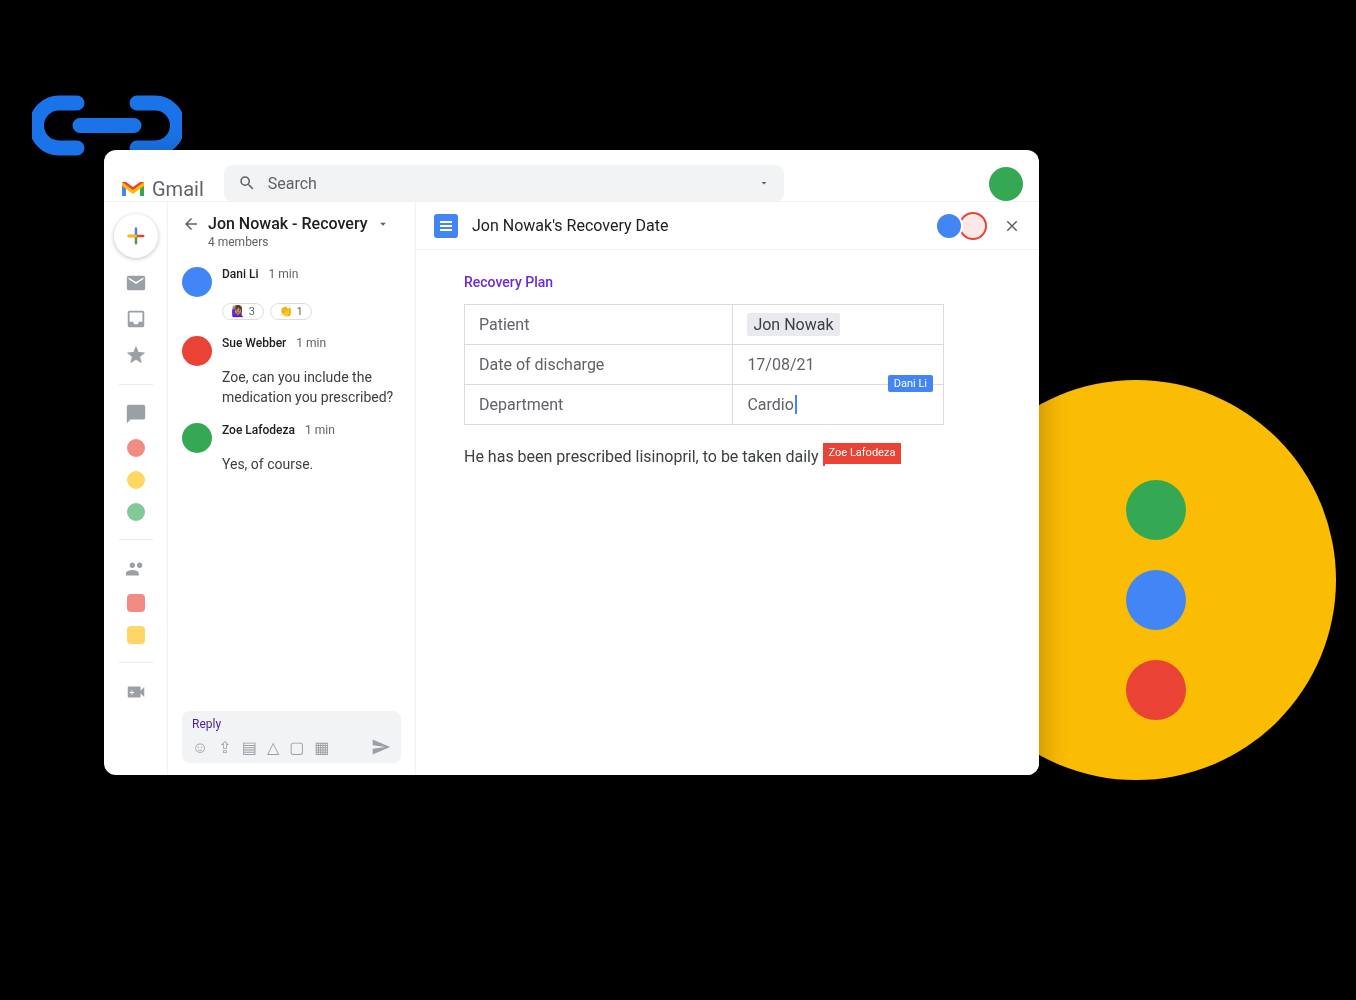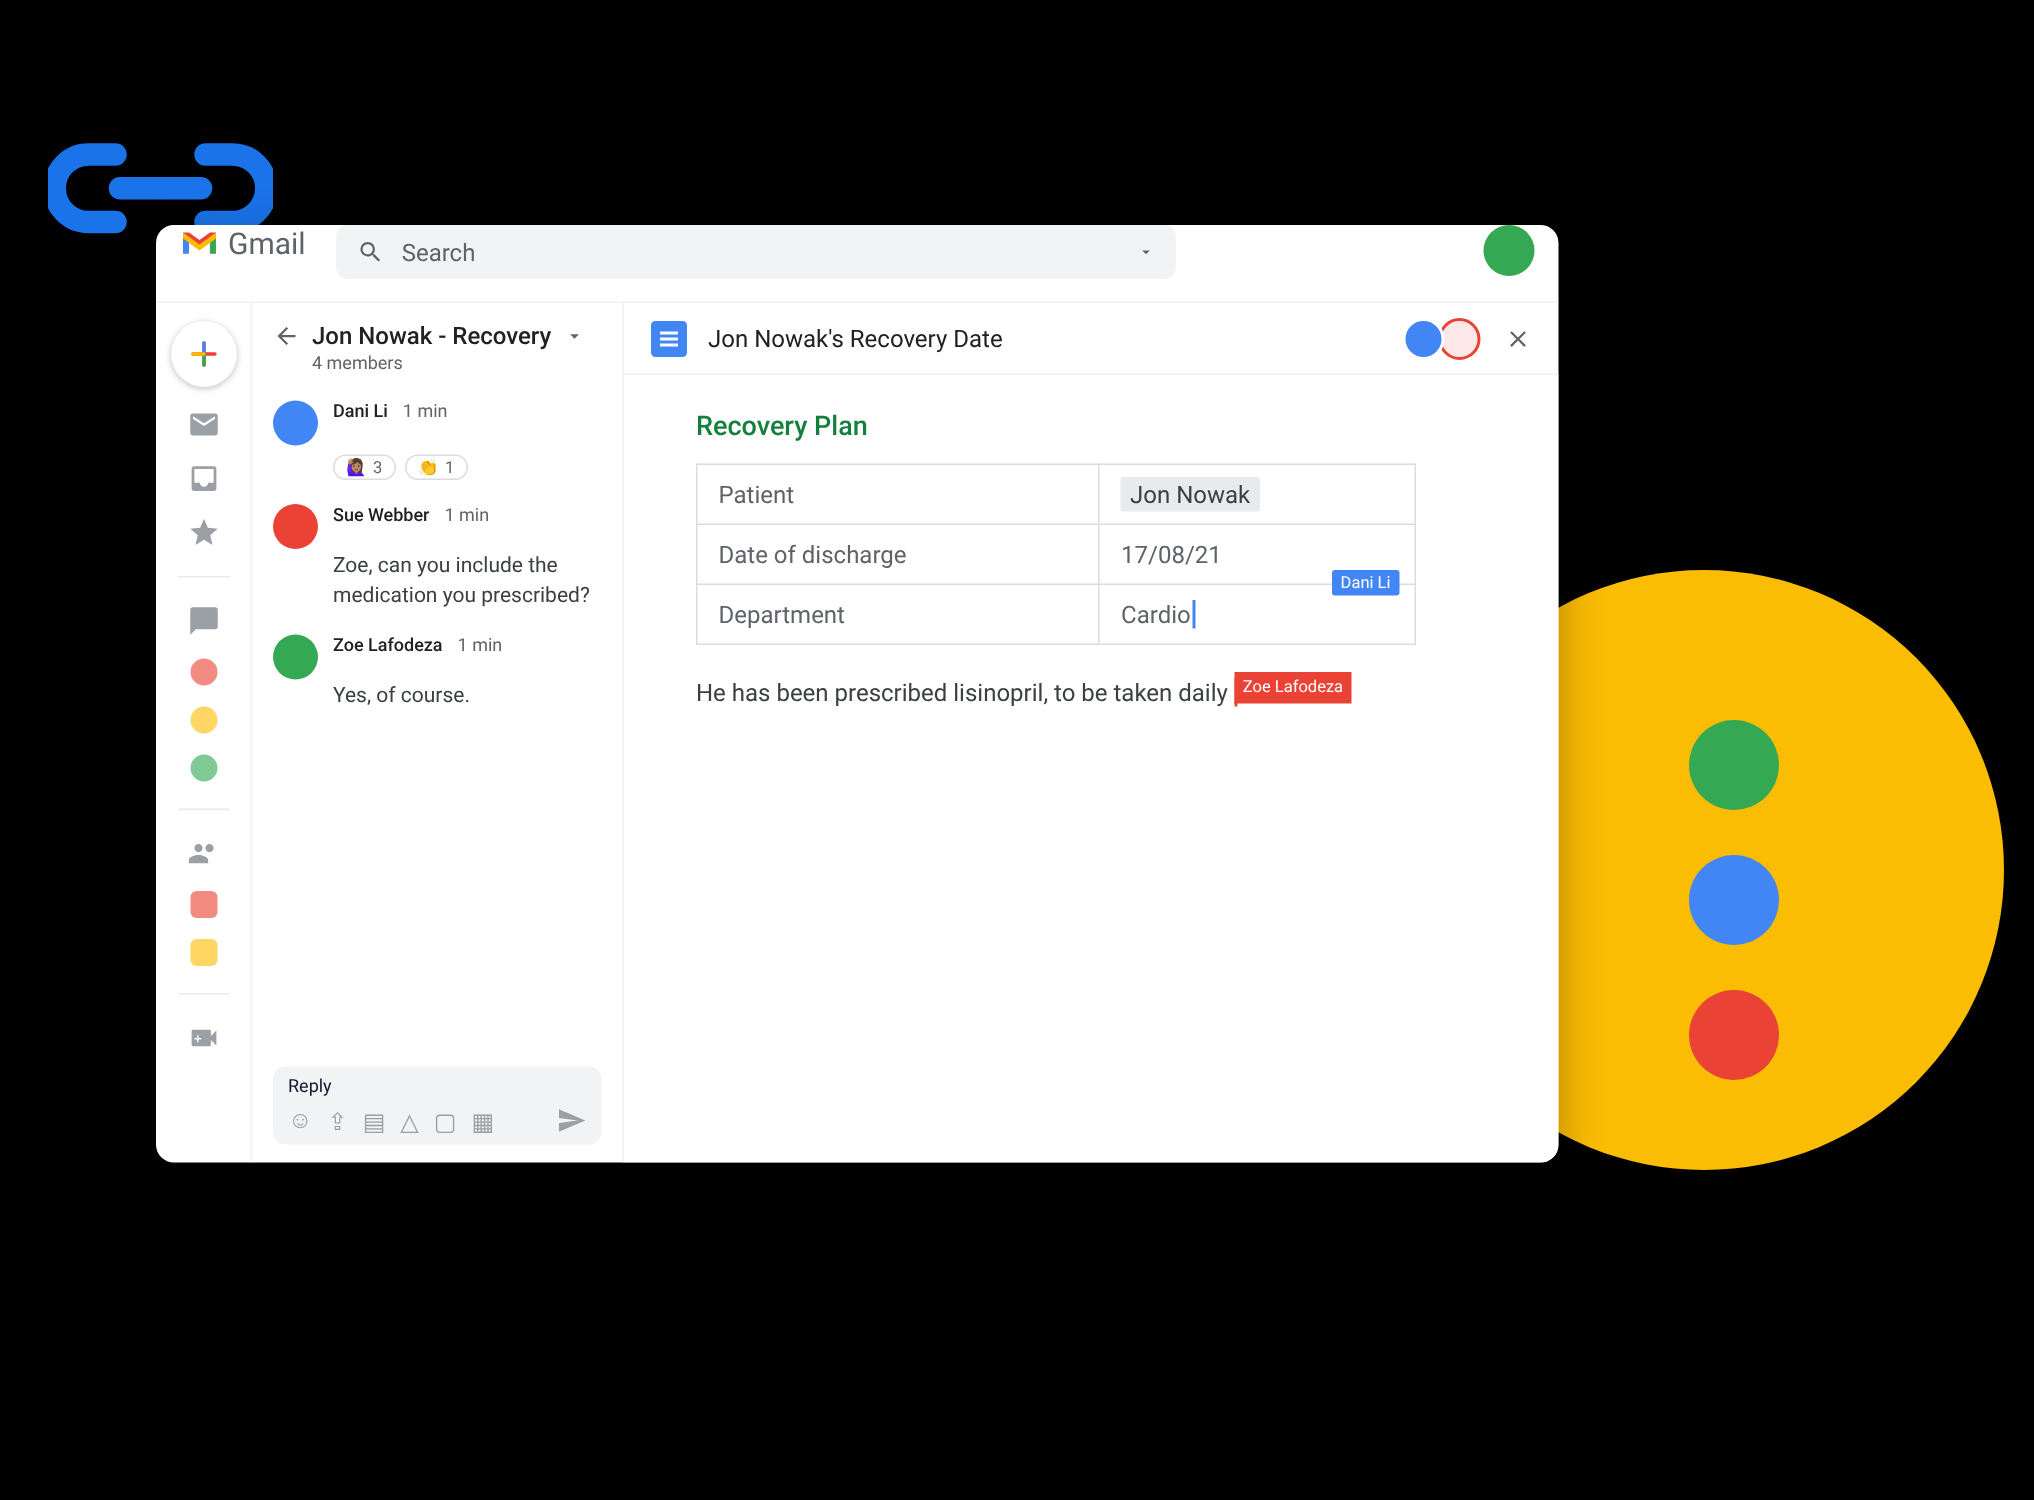--- a/index.html
+++ b/index.html
@@ -4,21 +4,21 @@
 <style>
 *{margin:0;padding:0;box-sizing:border-box;font-family:'Google Sans',Roboto,Arial,sans-serif}
 body{background:#000;width:1356px;height:1000px;position:relative;overflow:hidden}
 .link-deco{position:absolute;top:88px;left:32px;z-index:1}
 .link-deco svg{width:150px;height:75px}
 .yellow-circle{position:absolute;width:400px;height:400px;background:#FBBC04;border-radius:50%;right:20px;top:380px;z-index:0}
 .bubble-avatars{position:absolute;right:170px;top:480px;z-index:4;display:flex;flex-direction:column;gap:30px}
 .bubble-av{width:60px;height:60px;border-radius:50%;display:flex;align-items:center;justify-content:center}
 .bubble-av.g{background:#34A853}.bubble-av.b{background:#4285F4}.bubble-av.r{background:#EA4335}
 .app{position:absolute;top:150px;left:104px;width:935px;height:625px;background:#fff;border-radius:12px;box-shadow:0 8px 30px rgba(0,0,0,.3);display:flex;flex-direction:column;z-index:2;overflow:hidden}
-.topbar{height:52px;display:flex;align-items:flex-start;padding:0 16px;gap:20px;border-bottom:1px solid #f1f1f1}
+.topbar{height:52px;display:flex;align-items:flex-end;padding:0 16px;gap:20px;border-bottom:1px solid #f1f1f1}
 .gmail-logo{display:flex;align-items:center;gap:6px;font-size:20px;color:#5f6368}
 .search{flex:1;max-width:560px;height:36px;background:#f1f3f4;border-radius:8px;display:flex;align-items:center;padding:0 14px;gap:12px;color:#5f6368}
 .search-drop{margin-left:auto}
 .me-av{width:34px;height:34px;border-radius:50%;background:#34A853;margin-left:auto}
 .body{flex:1;display:flex;min-height:0}
 .rail{width:64px;border-right:1px solid #f1f1f1;display:flex;flex-direction:column;align-items:center;padding-top:12px;gap:14px}
 .compose{width:44px;height:44px;border-radius:50%;background:#fff;box-shadow:0 1px 4px rgba(0,0,0,.25);display:flex;align-items:center;justify-content:center}
 .rail-ic{width:22px;height:22px;color:#9aa0a6}
 .rail-sep{width:34px;height:1px;background:#e8eaed;margin:4px 0}
 .rail-dot{width:18px;height:18px;border-radius:50%}
@@ -38,36 +38,36 @@
 .msg-hdr{display:flex;align-items:flex-start;gap:10px}
 .av{width:30px;height:30px;border-radius:50%;flex-shrink:0}
 .av.blue{background:#4285F4}.av.red{background:#EA4335}.av.green{background:#34A853}
 .msg-meta{display:flex;gap:10px;font-size:12px}
 .msg-name{font-weight:500;color:#202124}
 .msg-time{color:#5f6368}
 .msg-body{font-size:14px;color:#3c4043;margin-left:40px;margin-top:2px;line-height:1.4}
 .reacts{display:flex;gap:6px;margin-left:40px;margin-top:6px}
 .react{border:1px solid #dadce0;border-radius:12px;padding:1px 8px;font-size:11px;display:flex;align-items:center;gap:4px;color:#5f6368}
 .reply{margin:0 14px 12px;background:#f1f3f4;border-radius:8px;padding:6px 10px}
-.reply-label{font-size:12px;color:#0f172a}
+.reply-label{font-size:12px;color:#4c1d95}
 .reply-icons{display:flex;gap:10px;margin-top:6px;color:#9aa0a6;align-items:center;font-size:16px}
 .send{margin-left:auto}
 .doccol{flex:1;display:flex;flex-direction:column;min-height:0}
 .dochdr{height:48px;display:flex;align-items:center;padding:0 18px;gap:14px;border-bottom:1px solid #f1f1f1}
 .docs-ic{width:24px;height:24px;background:#4285F4;border-radius:3px;display:flex;align-items:center;justify-content:center}
 .docs-ic span{width:12px;height:2px;background:#fff;box-shadow:0 -4px 0 #fff,0 4px 0 #fff}
 .doc-title{font-size:16px;color:#202124}
 .dochdr-right{margin-left:auto;display:flex;align-items:center;gap:6px}
 .collab{width:28px;height:28px;border-radius:50%;border:2px solid #fff}
 .collab.one{background:#4285F4;margin-right:-10px;z-index:1}
 .collab.two{background:#fce8e6;border:2px solid #EA4335}
 .close{color:#5f6368;cursor:pointer;margin-left:10px}
 .docbody{flex:1;overflow:auto;padding:24px 48px;background:#fff}
 .docpage{max-width:480px}
-.doc-h{font-size:18px;font-weight:500;color:#15803d;margin-bottom:14px}
+.doc-h{font-size:14px;font-weight:500;color:#6d28d9;margin-bottom:14px}
 table.info{width:100%;border-collapse:collapse;margin-bottom:20px}
 table.info td{border:1px solid #dadce0;padding:10px 14px;font-size:16px;color:#5f6368}
 .hl-cell{position:relative}
 .hl-name{background:#e8eaed;color:#3c4043;padding:2px 6px;border-radius:2px}
 .cursor-tag{position:absolute;top:-10px;right:10px;background:#4285F4;color:#fff;font-size:11px;padding:2px 6px;border-radius:2px}
 .cardio-cursor{border-right:2px solid #4285F4;padding-right:1px}
 .docpara{font-size:16px;color:#3c4043;line-height:1.5;margin-bottom:14px}
 .inline-tag{position:relative;display:inline}
 .inline-cursor{border-right:2px solid #EA4335}
 .inline-tagbox{position:absolute;background:#EA4335;color:#fff;font-size:11px;padding:2px 6px;top:-4px;left:4px;white-space:nowrap}

